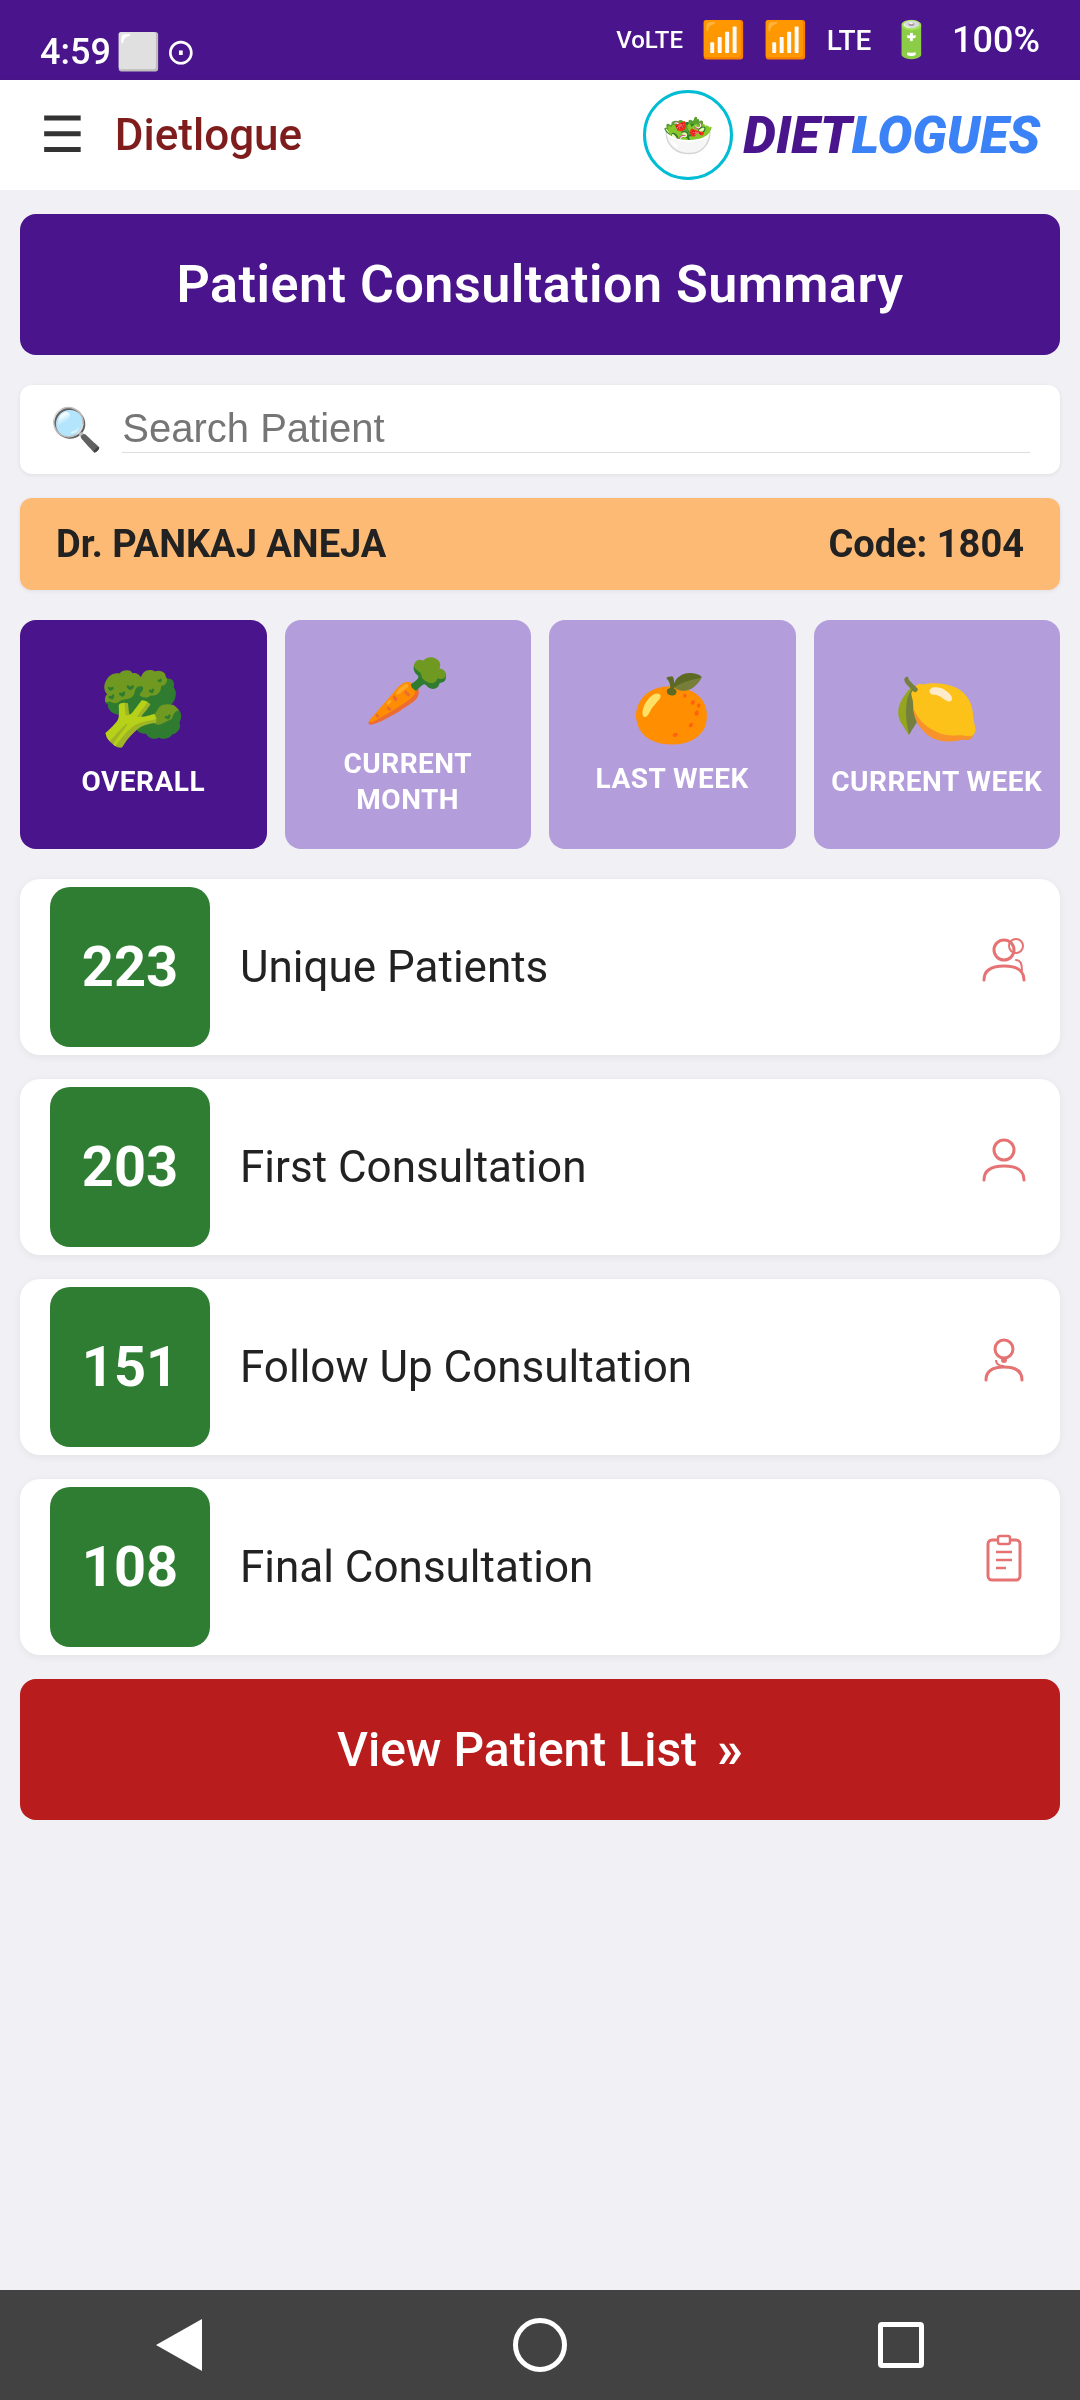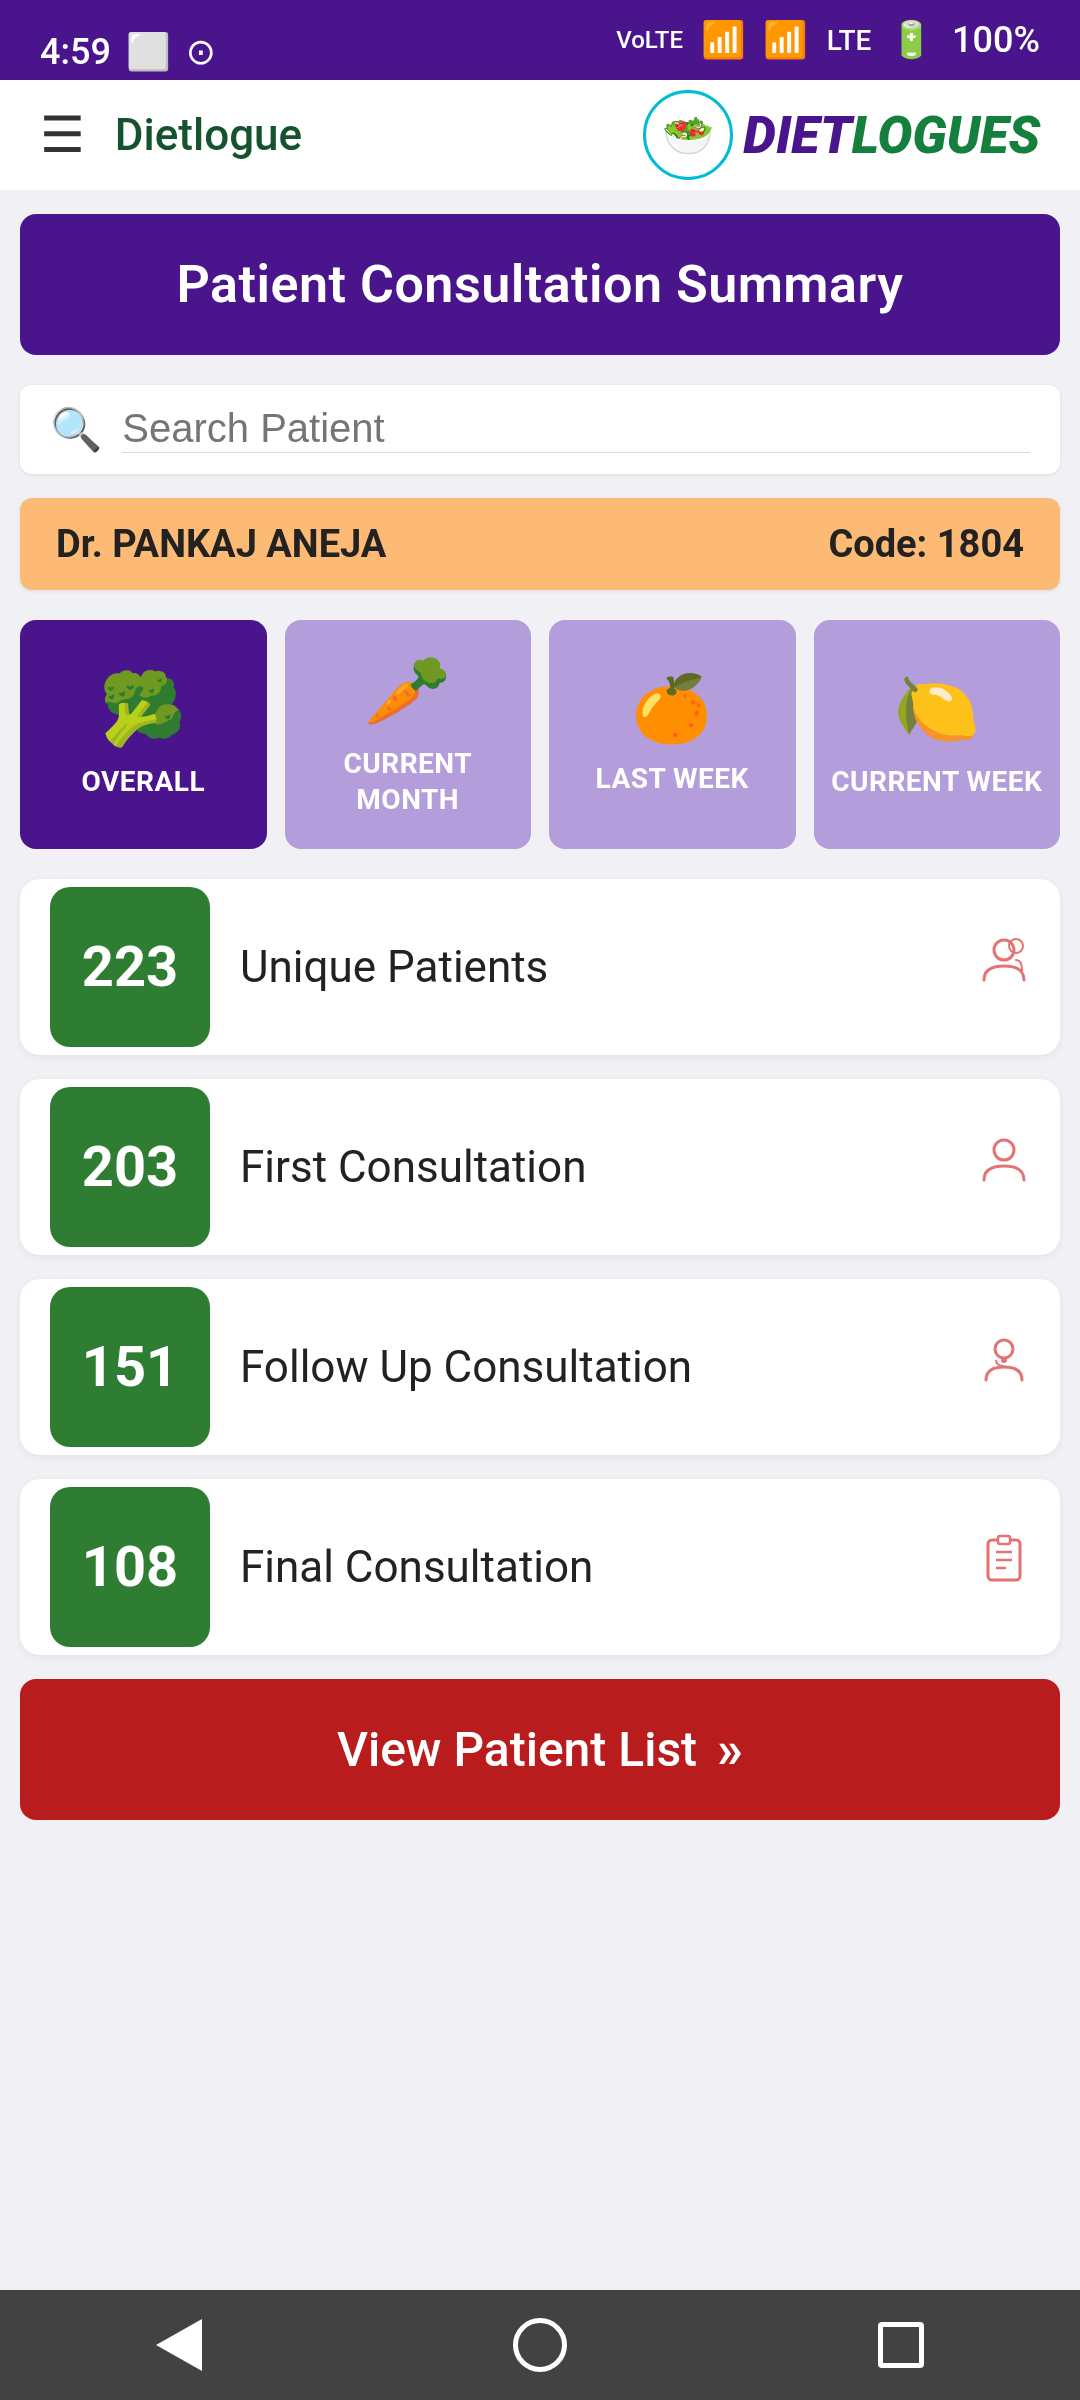--- a/index.html
+++ b/index.html
@@ -17,51 +17,51 @@
       background: #4a148c;
       color: white;
       height: 80px;
       display: flex;
       align-items: center;
       justify-content: space-between;
       padding: 0 40px;
       font-size: 36px;
       font-weight: 500;
     }
-    .status-bar-left { display: flex; align-items: center; gap: 15px; margin-top: 24px; }
+    .status-bar-left { display: flex; align-items: center; gap: 5px; margin-top: 24px; }
     .status-bar-right { display: flex; align-items: center; gap: 18px; }
 
     
     .toolbar {
       background: white;
       height: 110px;
       display: flex;
       align-items: center;
       padding: 0 40px;
       gap: 30px;
       box-shadow: 0 2px 8px rgba(0,0,0,0.08);
     }
     .hamburger-icon { font-size: 50px; color: #333; cursor: pointer; }
-    .toolbar-title { font-size: 44px; font-weight: 500; color: #14532d; }
+    .toolbar-title { font-size: 44px; font-weight: 500; color: #7f1d1d; }
     .logo-container { margin-left: auto; display: flex; align-items: center; gap: 10px; }
     .logo-circle {
       width: 90px; height: 90px;
       border-radius: 50%;
       border: 3px solid #00bcd4;
       background: white;
       display: flex; align-items: center; justify-content: center;
       overflow: hidden;
     }
     .logo-text {
       font-size: 52px;
       font-weight: 900;
       font-style: italic;
     }
     .logo-diet { color: #4a148c; }
-    .logo-logues { color: #15803d; }
+    .logo-logues { color: #3b82f6; }
 
     
     .main-content {
       padding: 24px 20px;
       background: #f0f0f5;
       min-height: 2200px;
     }
 
     
     .header-card {

